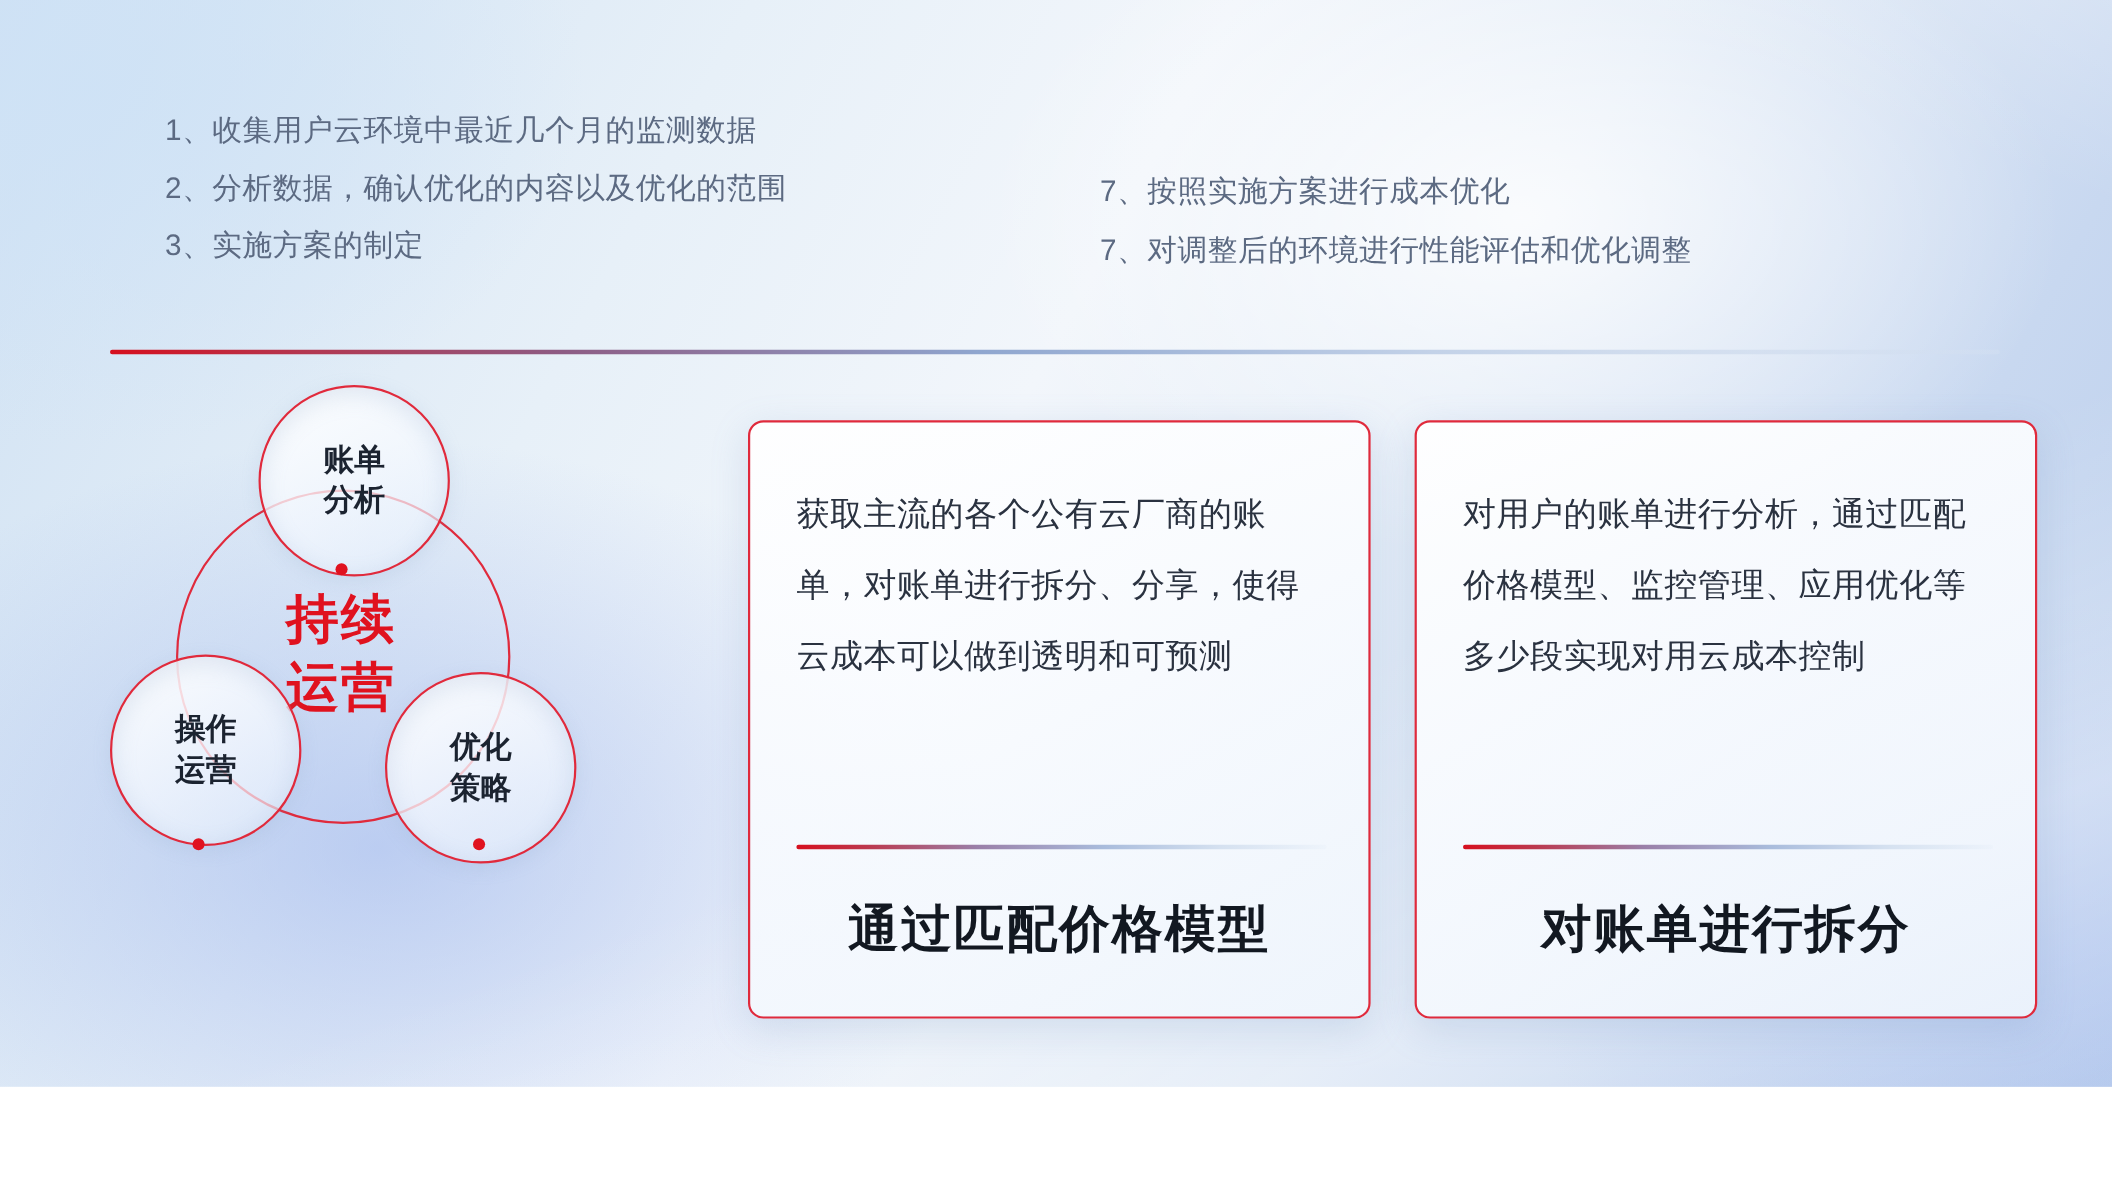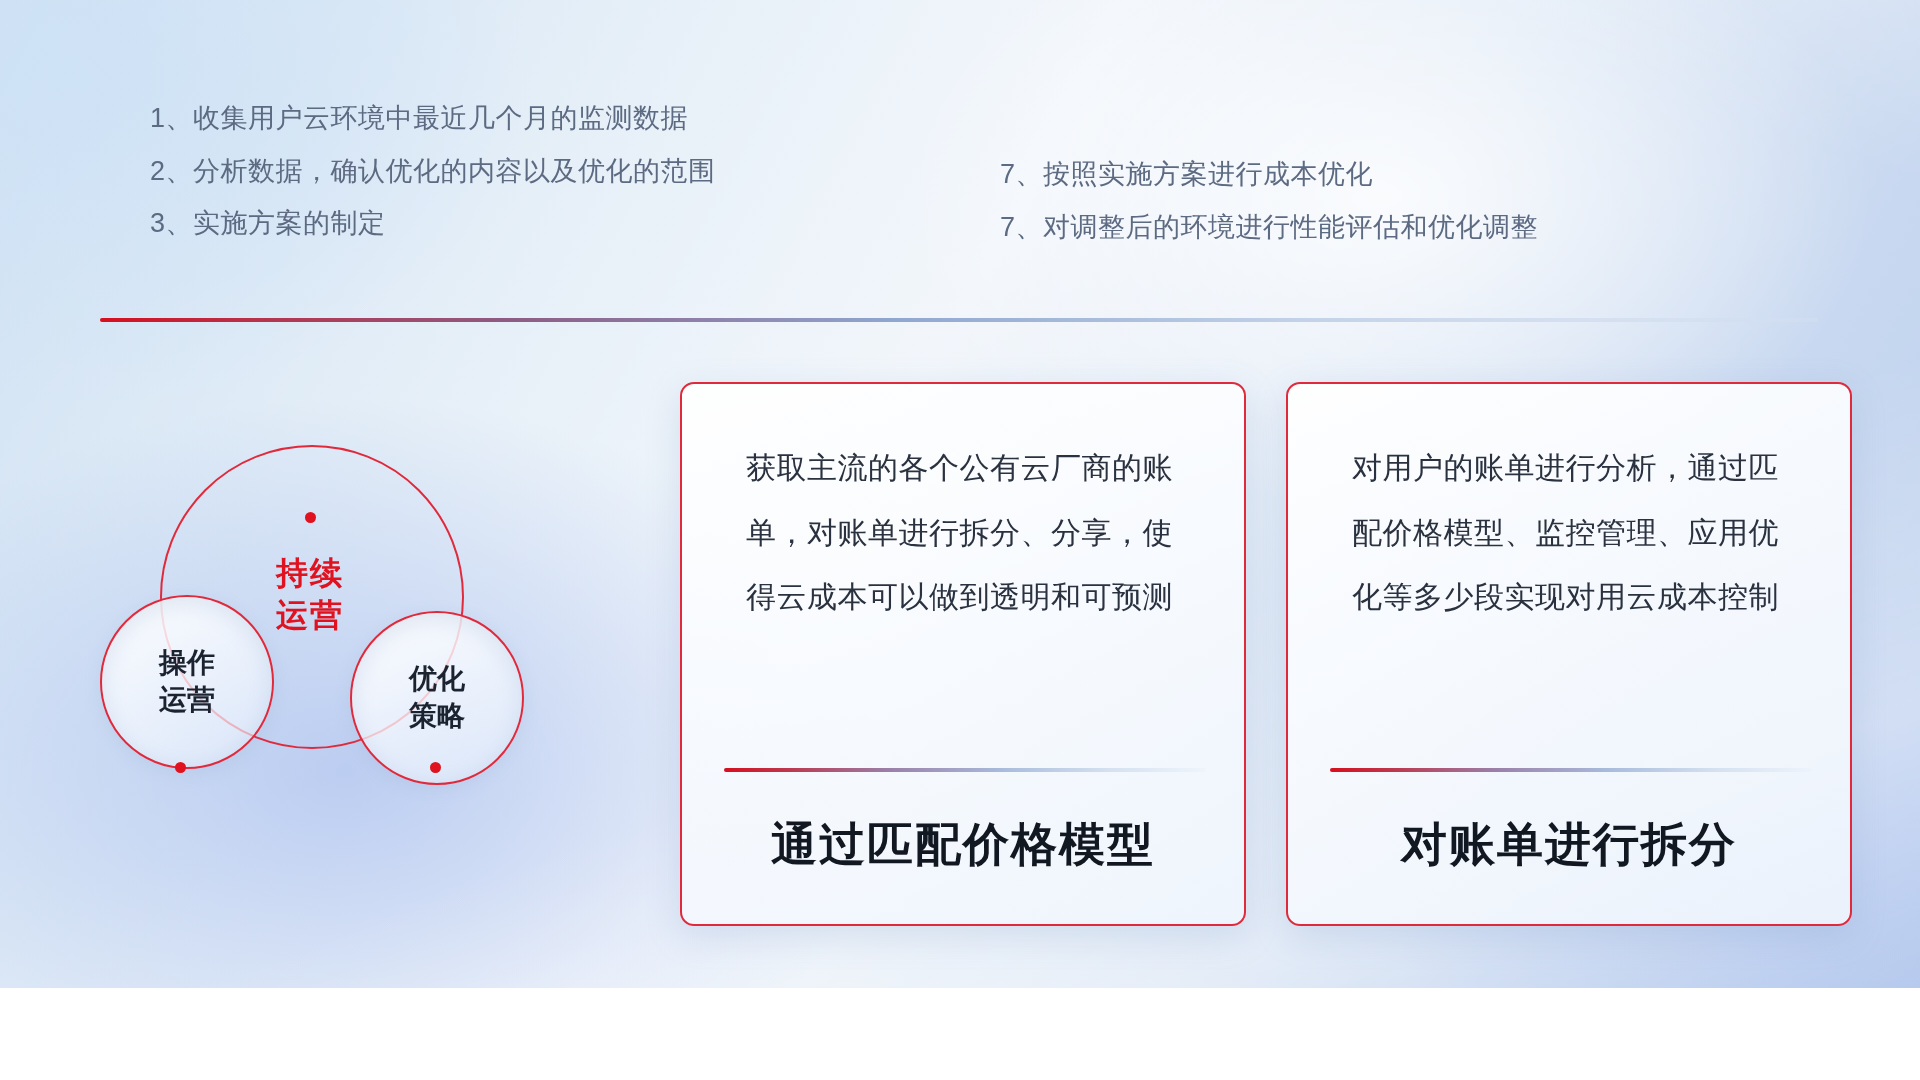--- a/index.html
+++ b/index.html
@@ -104,21 +104,21 @@
     left: 60px;
     top: 95px;
     width: 300px;
     height: 300px;
     display: flex;
     align-items: center;
     justify-content: center;
     text-align: center;
     color: #e0121f;
     font-weight: bold;
-    font-size: 32px;
+    font-size: 48px;
     line-height: 1.3;
     letter-spacing: 2px;
   }
   .dot {
     position: absolute;
     width: 11px;
     height: 11px;
     border-radius: 50%;
     background: #e0121f;
   }
@@ -129,21 +129,21 @@
   
   .card {
     position: absolute;
     top: 382px;
     width: 566px;
     height: 544px;
     border: 2px solid #e02a3c;
     border-radius: 14px;
     background: linear-gradient(160deg, rgba(255,255,255,0.94) 0%, rgba(250,252,255,0.90) 40%, rgba(240,246,253,0.88) 100%);
     box-shadow: 0 10px 34px rgba(120,150,195,0.22);
-    padding: 52px 42px 0 64px;
+    padding: 52px 42px 0 42px;
     box-sizing: border-box;
   }
   .card-1 { left: 680px; }
   .card-2 { left: 1286px; }
 
   .card-body {
     color: #2a3240;
     font-size: 30px;
     line-height: 2.15;
     letter-spacing: 0.5px;
@@ -189,20 +189,26 @@
 
   <div class="cluster">
     <div class="ring-main"></div>
     <div class="ring-label">
       <div>
         <div>持续</div>
         <div>运营</div>
       </div>
     </div>
 
+    <div class="circle circle-top">
+      <div>
+        <div>账单</div>
+        <div>分析</div>
+      </div>
+    </div>
 
     <div class="circle circle-left">
       <div>
         <div>操作</div>
         <div>运营</div>
       </div>
     </div>
 
     <div class="circle circle-right">
       <div>

